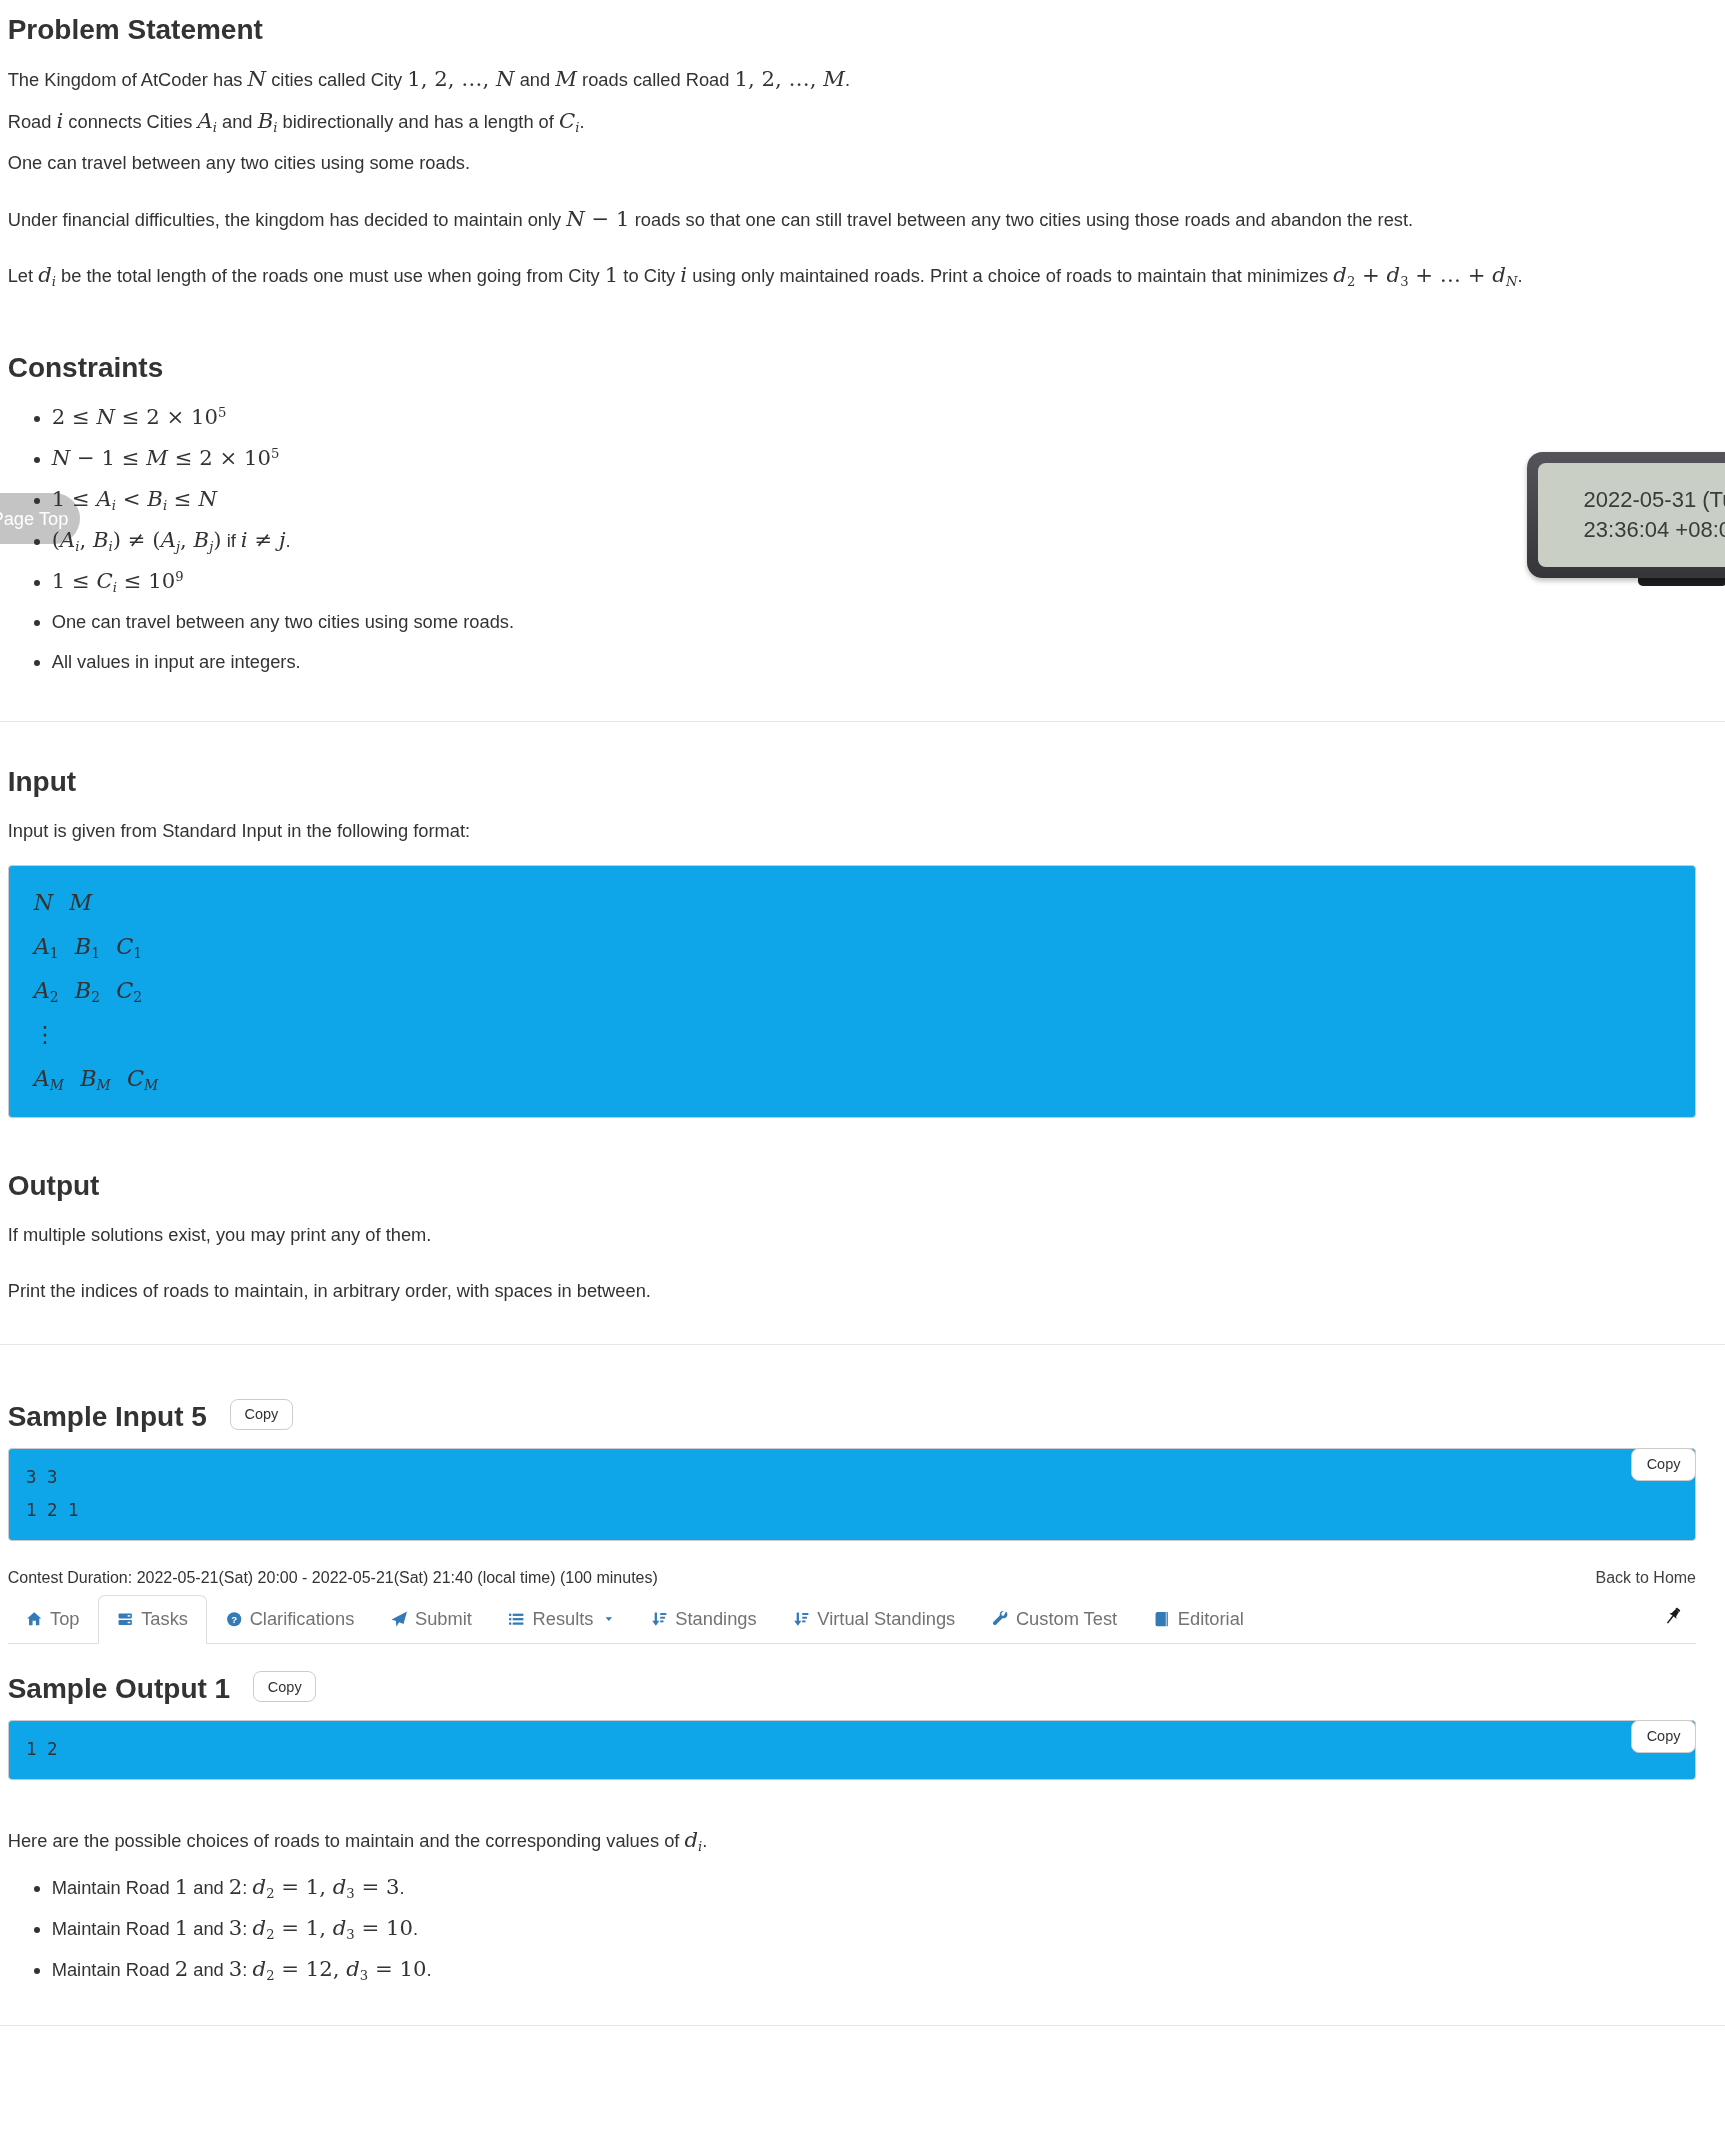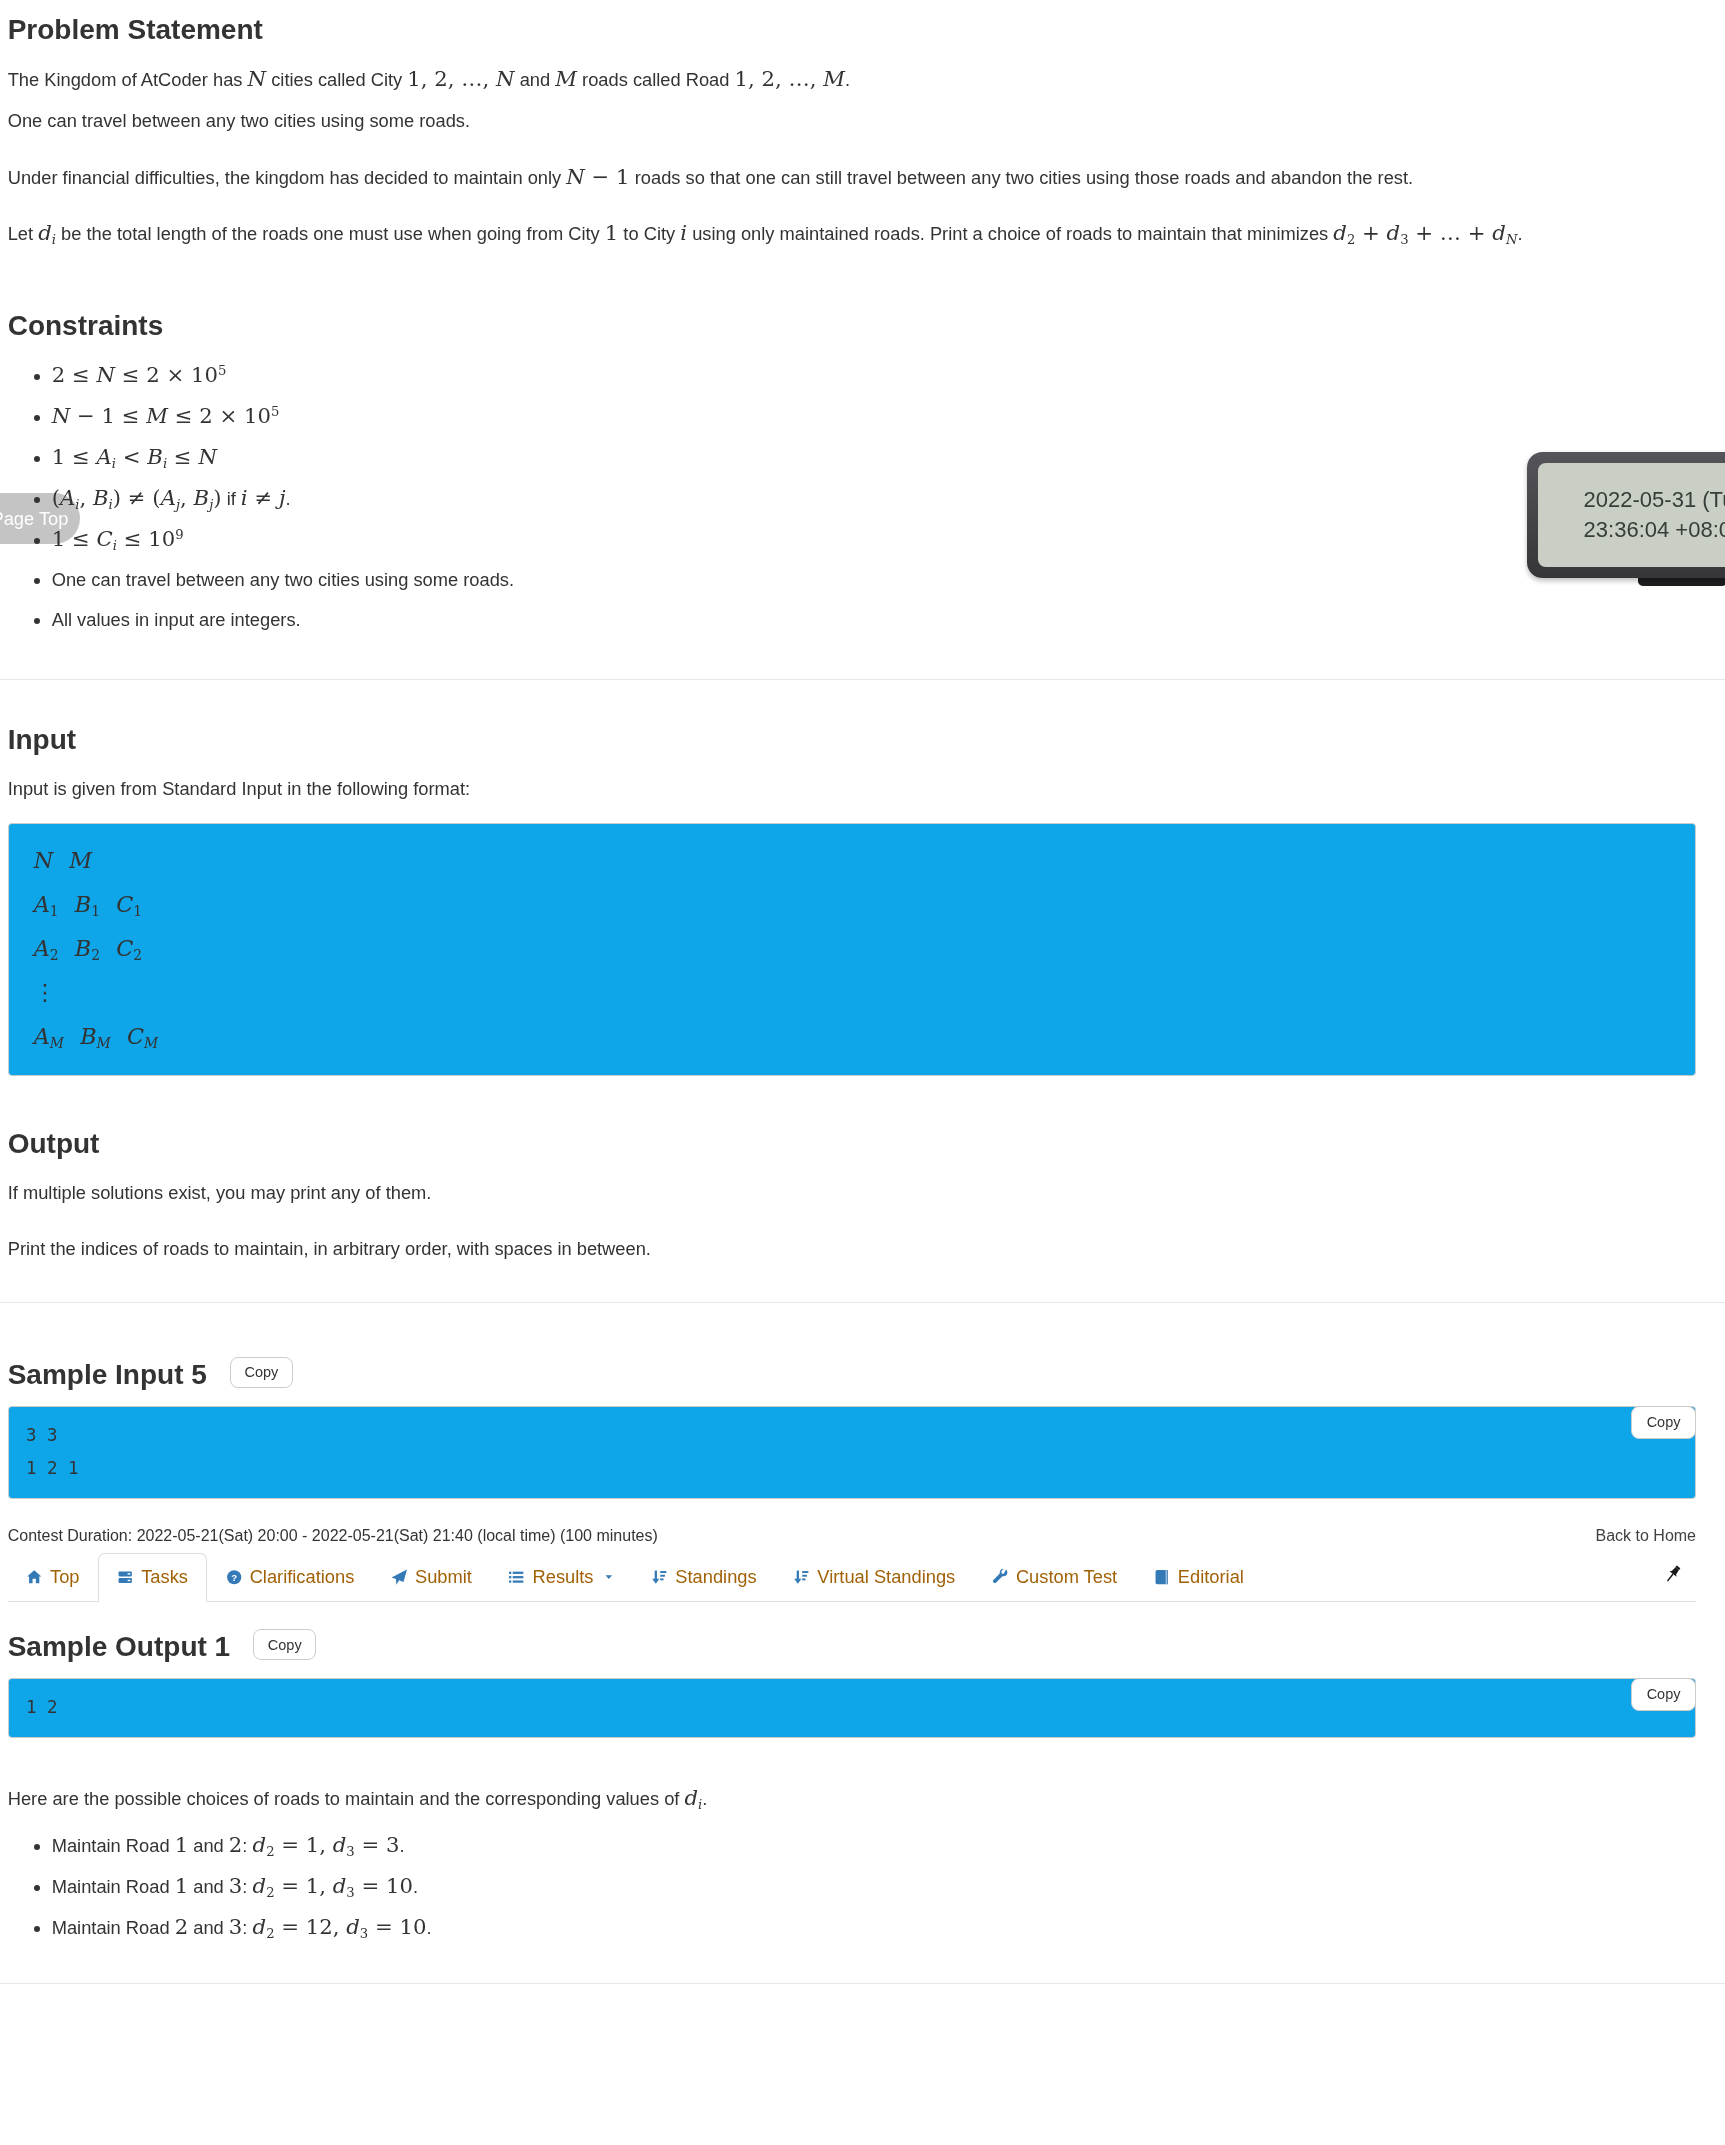--- a/index.html
+++ b/index.html
@@ -31,21 +31,21 @@
   .copy-btn{
     font-family:"Liberation Sans",sans-serif;font-size:14.5px;color:#333;background:#fff;
     border:1px solid #ccc;border-radius:8px;padding:4.8px 12.6px;cursor:pointer;
   }
   .h-copy{margin-left:15.4px;vertical-align:middle;position:relative;top:-3.9px;padding:6.8px 13.5px;}
   .box-copy{position:absolute;top:-1px;right:-1px;padding:7.7px 14.5px;}
   
   .footer-row{display:flex;justify-content:space-between;align-items:flex-end;margin-top:25px;font-size:16px;line-height:23px;}
   .back-home{color:#404040;text-decoration:none;}
   .tabs{display:flex;align-items:flex-end;border-bottom:1px solid #ddd;margin-top:5.8px;position:relative;}
-  .tab{display:flex;align-items:center;gap:7.7px;color:#a16207;padding:12.6px 18.3px;font-size:18.3px;text-decoration:none;white-space:nowrap;}
+  .tab{display:flex;align-items:center;gap:7.7px;color:#737373;padding:12.6px 18.3px;font-size:18.3px;text-decoration:none;white-space:nowrap;}
   .tab svg{fill:#337ab7;flex:0 0 auto;}
   .tab.active{background:#fff;border:1px solid #ddd;border-bottom:1px solid #fff;border-radius:6.8px 6.8px 0 0;margin-bottom:-1px;}
   .caret{margin-left:1.9px;}
   .pin-wrap{margin-left:auto;padding:9.7px 13.5px 11.6px 5.8px;}
   
   .page-top{
     position:absolute;left:-46px;top:493px;width:126px;height:51px;border-radius:26px;
     background:rgba(148,148,148,.55);color:#fff;display:flex;align-items:center;justify-content:flex-end;
     padding-right:11.6px;box-sizing:border-box;font-size:18.3px;z-index:0;cursor:pointer;
   }
@@ -74,20 +74,21 @@
     <span>2022-05-31 (Tue)</span>
     <span>23:36:04 +08:00</span>
   </div>
 </div>
 <div class="clock-stand"></div>
 
 <div class="content">
 
   <h3>Problem Statement</h3>
   <p style="margin-bottom:0">The Kingdom of AtCoder has <span class="math"><i>N</i></span> cities called City <span class="math">1, 2, …, <i>N</i></span> and <span class="math"><i>M</i></span> roads called Road <span class="math">1, 2, …, <i>M</i></span>.</p>
+  <p style="margin-bottom:0">Road <span class="math"><i>i</i></span> connects Cities <span class="math"><i>A</i><sub><i>i</i></sub></span> and <span class="math"><i>B</i><sub><i>i</i></sub></span> bidirectionally and has a length of <span class="math"><i>C</i><sub><i>i</i></sub></span>.</p>
   <p>One can travel between any two cities using some roads.</p>
   <p>Under financial difficulties, the kingdom has decided to maintain only <span class="math"><i>N</i> − 1</span> roads so that one can still travel between any two cities using those roads and abandon the rest.</p>
   <p>Let <span class="math"><i>d</i><sub><i>i</i></sub></span> be the total length of the roads one must use when going from City <span class="math">1</span> to City <span class="math"><i>i</i></span> using only maintained roads. Print a choice of roads to maintain that minimizes <span class="math"><i>d</i><sub>2</sub> + <i>d</i><sub>3</sub> + … + <i>d</i><sub><i>N</i></sub></span>.</p>
 
   <h3 class="section" style="margin-top:54px">Constraints</h3>
   <ul>
     <li><span class="math">2 ≤ <i>N</i> ≤ 2 × 10<sup>5</sup></span></li>
     <li><span class="math"><i>N</i> − 1 ≤ <i>M</i> ≤ 2 × 10<sup>5</sup></span></li>
     <li><span class="math">1 ≤ <i>A</i><sub><i>i</i></sub> &lt; <i>B</i><sub><i>i</i></sub> ≤ <i>N</i></span></li>
     <li><span class="math">(<i>A</i><sub><i>i</i></sub>, <i>B</i><sub><i>i</i></sub>) ≠ (<i>A</i><sub><i>j</i></sub>, <i>B</i><sub><i>j</i></sub>)</span> if <span class="math"><i>i</i> ≠ <i>j</i></span>.</li>

